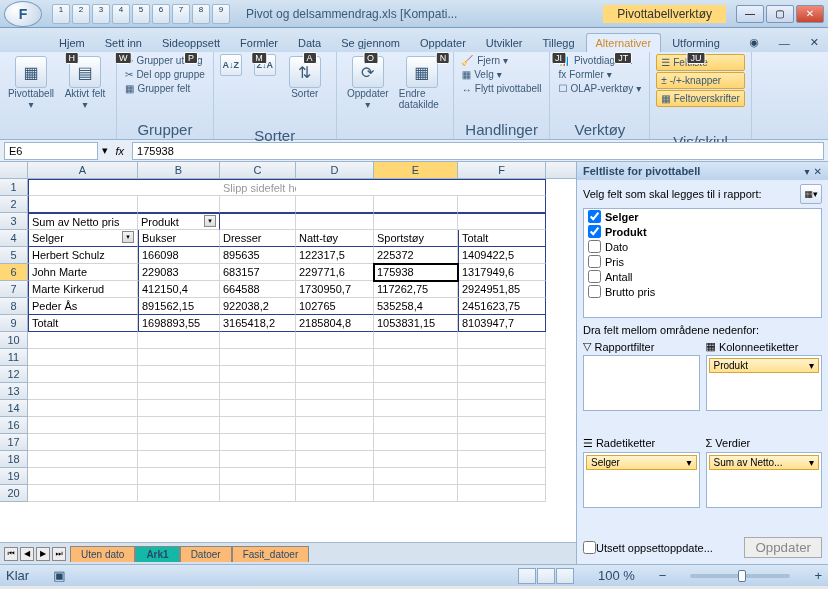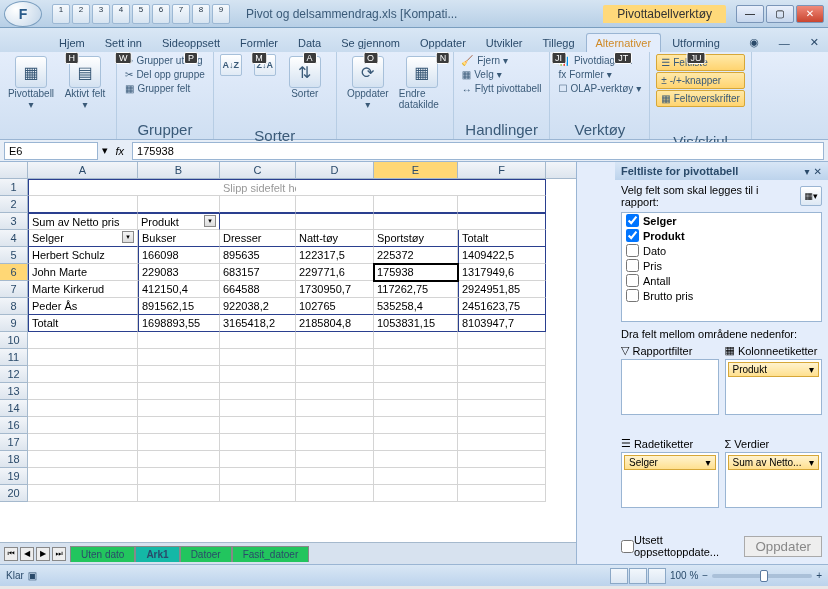--- a/index.html
+++ b/index.html
@@ -54,41 +54,41 @@
   .pt-border-t { border-top: 1.5px solid #2a3f8f; }
   .pt-border-l { border-left: 1.5px solid #2a3f8f; }
   .pt-border-r { border-right: 1.5px solid #2a3f8f; }
   .pt-border-b { border-bottom: 1.5px solid #2a3f8f; }
   .drop-hint { text-align: center; color: #999; background:#fff; }
   .filter-arrow { display: inline-block; width: 12px; height: 12px; border: 1px solid #888; background: linear-gradient(to bottom,#f5f5f5,#ddd); font-size: 7px; text-align: center; line-height: 10px; float: right; margin-top:1px; }
   
   .sheet-tabs { height: 22px; background: #d7e2ef; display: flex; align-items: center; border-top: 1px solid #a5b9cd; font-size: 10px; }
   .tab-nav { display: flex; gap: 2px; padding: 0 4px; }
   .tab-nav-btn { width: 14px; height: 14px; border: 1px solid #888; background:#eee; font-size:8px; display:flex;align-items:center;justify-content:center; }
-  .sheet-tab { padding: 2px 10px; background: #22c55e; border: 1px solid #888; border-bottom: none; color: #2a4a6a; }
+  .sheet-tab { padding: 2px 10px; background: #fdba74; border: 1px solid #888; border-bottom: none; color: #2a4a6a; }
   .sheet-tab.active { background: #14b8a6; font-weight: bold; }
   
-  .task-pane { width: 252px; background: #e4edfb; border-left: 1px solid #9ab5d3; display: flex; flex-direction: column; font-size: 11px; padding-left: 38px; }
+  .task-pane { width: 252px; background: #e4edfb; border-left: 1px solid #9ab5d3; display: flex; flex-direction: column; font-size: 11px; }
   .tp-header { background:linear-gradient(to bottom,#d8e6f6,#bcd3ec); padding: 3px 6px; font-weight: bold; color: #2a4a6a; display: flex; justify-content: space-between; align-items:center; }
   .tp-header .ctrls { display:flex; gap:4px; font-size:10px; font-weight:normal; }
   .tp-hint { padding: 4px 6px; font-size: 11px; display:flex; align-items:center; gap:6px; }
   .tp-tools { width:22px; height:20px; border:1px solid #9ab5d3; background:linear-gradient(to bottom,#fff,#dde8f4); border-radius:2px; display:flex;align-items:center;justify-content:center;font-size:9px; }
   .field-list { background: #fff; border: 1px solid #9ab5d3; margin: 0 6px; height: 110px; overflow-y: auto; }
   .field-item { display: flex; align-items: center; gap: 4px; padding: 1px 4px; }
   .field-item input { margin: 0; }
   .field-item.checked label { font-weight: bold; }
   .tp-mid-hint { padding: 6px 6px 4px; }
   .drop-areas { display: grid; grid-template-columns: 1fr 1fr; grid-template-rows: auto 1fr auto 1fr; gap: 2px 6px; padding: 0 6px; flex:1; }
   .area-label { font-size: 11px; display:flex; align-items:center; gap:3px; }
   .area-box { background: #fff; border: 1px solid #9ab5d3; height: 56px; padding: 2px; }
   .area-chip { background: linear-gradient(to bottom,#fff3cf,#ffe08f); border: 1px solid #d6a738; padding: 1px 4px; font-size: 10px; display: flex; justify-content: space-between; align-items:center; }
   .tp-footer { display: flex; align-items: center; padding: 6px; }
   .tp-update { padding: 2px 10px; border: 1px solid #aaa; background: #eee; color: #888; }
   
-  .status-bar { height: 22px; background: linear-gradient(to bottom,#d9e7f5,#bcd3ec); border-top: 1px solid #9ab5d3; display: flex; align-items: center; padding: 0 6px; font-size: 10px; color: #2a4a6a; gap: 4px; }
+  .status-bar { height: 22px; background: linear-gradient(to bottom,#d9e7f5,#bcd3ec); border-top: 1px solid #9ab5d3; display: flex; align-items: center; padding: 0 6px; font-size: 13px; color: #2a4a6a; gap: 24px; }
   .status-bar .spacer { flex: 1; }
   .view-btns { display: flex; gap: 1px; }
   .view-btn { width: 18px; height: 16px; border: 1px solid #8ba8c6; background: linear-gradient(to bottom,#f2f7fc,#dce7f3); }
   .zoom-slider { width: 100px; height: 4px; background: #aac0d8; position: relative; border-radius:2px; }
   .zoom-thumb { position: absolute; left: 48px; top: -4px; width: 8px; height: 12px; background: #fff; border: 1px solid #5a7aa0; border-radius:2px; }
   
   
   .wA { width: 110px; } .wB { width: 82px; } .wC { width: 76px; } .wD { width: 78px; } .wE { width: 84px; } .wF { width: 88px; }
 </style>
 </head>

